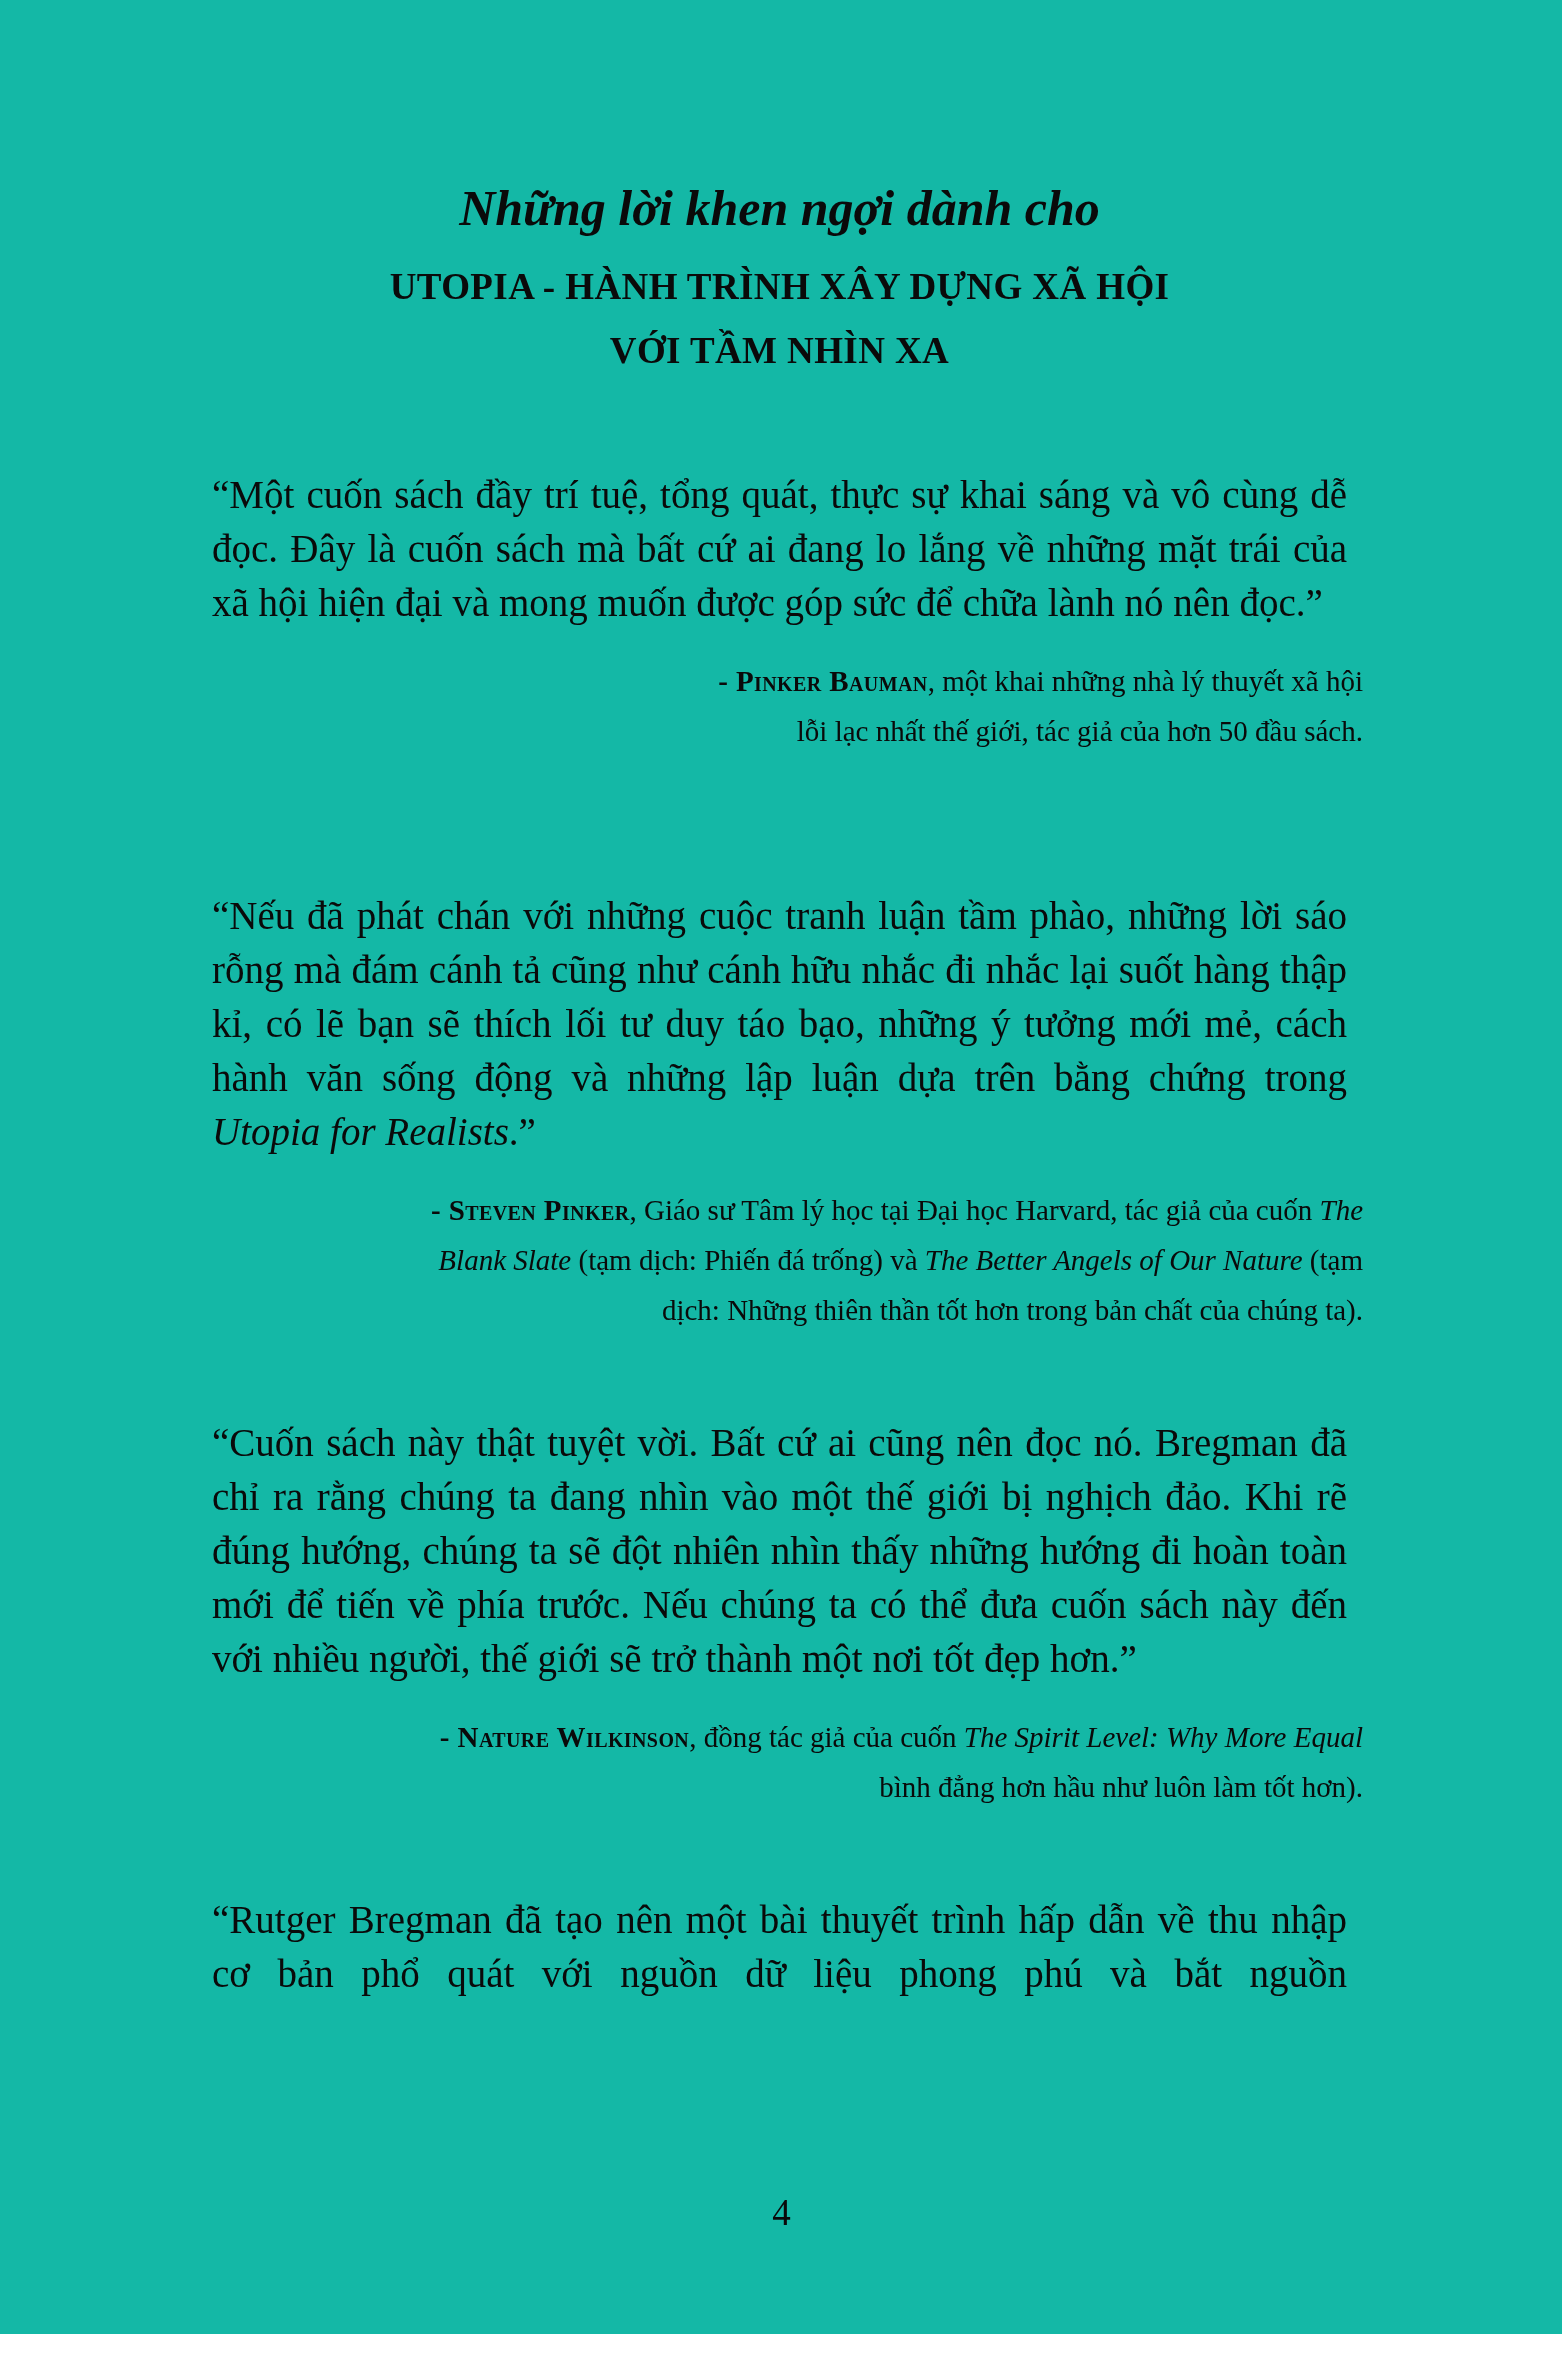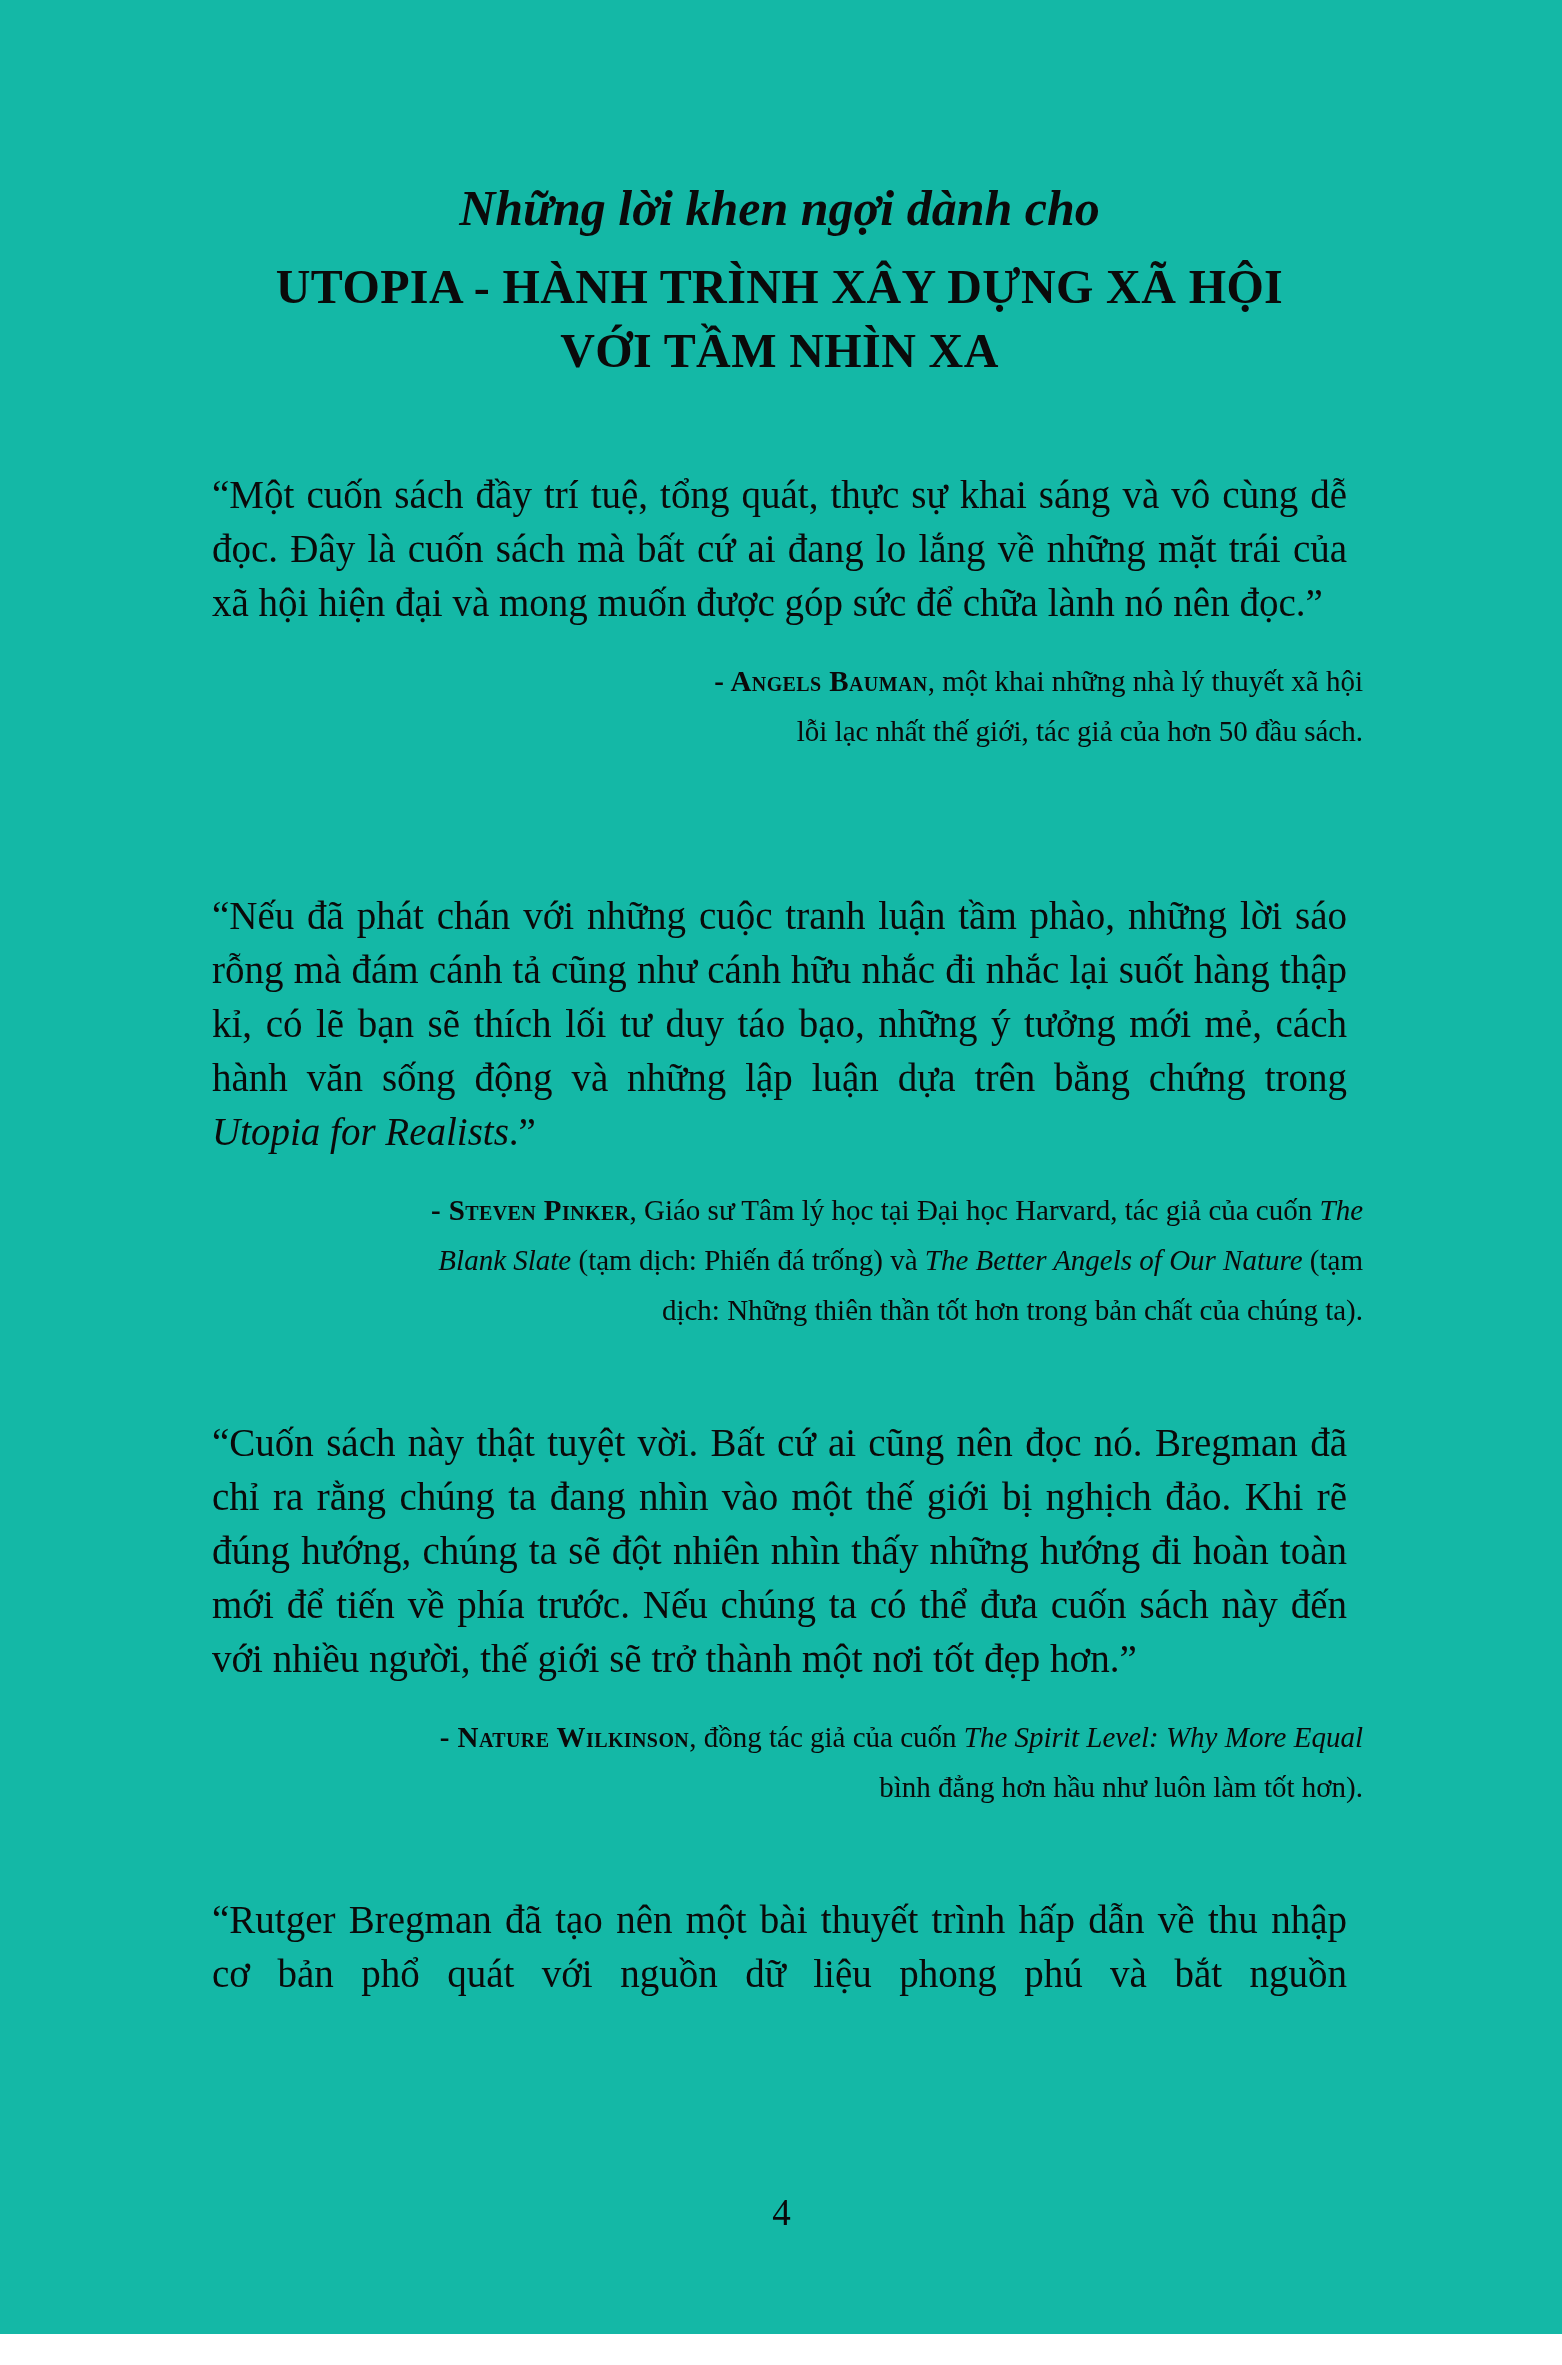--- a/index.html
+++ b/index.html
@@ -22,21 +22,21 @@
     text-align: center;
     font-style: italic;
     font-weight: bold;
     font-size: 50px;
     line-height: 61px;
     margin: 0 0 14px 0;
   }
   .book-title {
     text-align: center;
     font-weight: bold;
-    font-size: 48px;
+    font-size: 37px;
     line-height: 64px;
     letter-spacing: 0.4px;
     margin: 16px;
   }
   .quote-text {
     font-size: 39px;
     line-height: 54px;
     text-align: justify;
     margin: 16px;
   }
@@ -76,21 +76,21 @@
   <h2 class="praise-heading">Những lời khen ngợi dành cho</h2>
 
   <h1 class="book-title">
     <div>UTOPIA - HÀNH TRÌNH XÂY DỰNG XÃ HỘI</div>
     <div>VỚI TẦM NHÌN XA</div>
   </h1>
 
   <section class="quote-block quote-1">
     <p class="quote-text"><span class="seg-n">“Một cuốn sách đầy trí tuệ, tổng quát, thực sự khai sáng và vô cùng dễ đọc. Đây là cuốn sách mà bất cứ ai đang lo lắng về những mặt trái của xã hội hiện đại và mong muốn được góp sức để chữa lành nó nên đọc.”</span></p>
     <div class="attribution">
-        <div class="attr-line"><span class="seg-b">- Angels Bauman</span><span class="seg-n">, một khai những nhà lý thuyết xã hội</span></div>
+        <div class="attr-line"><span class="seg-b">- Pinker Bauman</span><span class="seg-n">, một khai những nhà lý thuyết xã hội</span></div>
         <div class="attr-line"><span class="seg-n">lỗi lạc nhất thế giới, tác giả của hơn 50 đầu sách.</span></div>
       </div>
   </section>
 
   <section class="quote-block quote-2">
     <p class="quote-text"><span class="seg-n">“Nếu đã phát chán với những cuộc tranh luận tầm phào, những lời sáo rỗng mà đám cánh tả cũng như cánh hữu nhắc đi nhắc lại suốt hàng thập kỉ, có lẽ bạn sẽ thích lối tư duy táo bạo, những ý tưởng mới mẻ, cách hành văn sống động và những lập luận dựa trên bằng chứng trong </span><span class="seg-i">Utopia for Realists</span><span class="seg-n">.”</span></p>
     <div class="attribution">
         <div class="attr-line"><span class="seg-b">- Steven Pinker</span><span class="seg-n">, Giáo sư Tâm lý học tại Đại học Harvard, tác giả của cuốn </span><span class="seg-i">The</span></div>
         <div class="attr-line"><span class="seg-i">Blank Slate</span><span class="seg-n"> (tạm dịch: Phiến đá trống) và </span><span class="seg-i">The Better Angels of Our Nature</span><span class="seg-n"> (tạm</span></div>
         <div class="attr-line"><span class="seg-n">dịch: Những thiên thần tốt hơn trong bản chất của chúng ta).</span></div>

